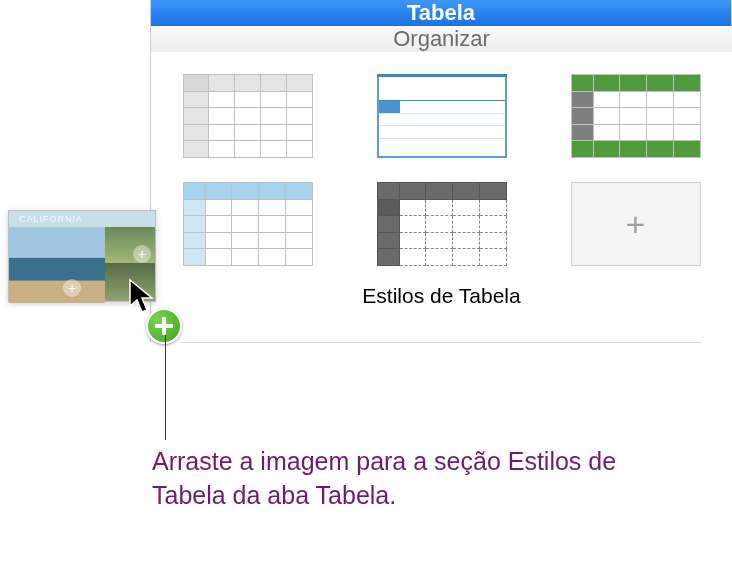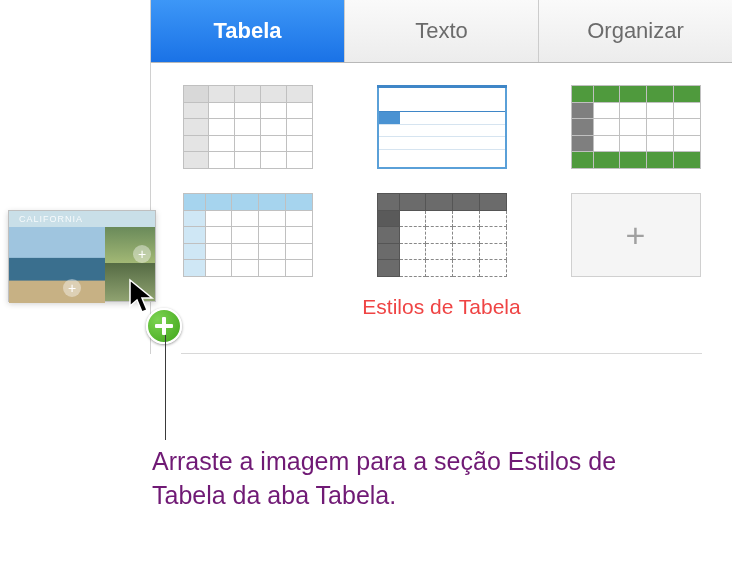--- a/index.html
+++ b/index.html
@@ -18,23 +18,24 @@
     .inspector-panel {
       position: absolute;
       left: 150px;
       top: 0;
       width: 582px;
       background: #ffffff;
       border-left: 1px solid #d0d0d0;
     }
     .tab-bar {
       display: flex;
-      height: 63px;
+      height: 52px;
       border-bottom: 1px solid #b8b8b8;
       background: linear-gradient(#fdfdfd, #f3f3f3);
+      flex-direction: column;
     }
     .tab {
       flex: 1;
       display: flex;
       align-items: center;
       justify-content: center;
       font-size: 22px;
       color: #6b6b6b;
       border-right: 1px solid #cccccc;
       cursor: pointer;
@@ -63,21 +64,21 @@
     .style-thumb {
       width: 130px;
       height: 84px;
       cursor: pointer;
       background: #ffffff;
       position: relative;
     }
     .style-label {
       text-align: center;
       font-size: 21px;
-      color: #ef4444;
+      color: #000000;
       margin-top: 4px;
     }
     .divider {
       height: 1px;
       background: #d8d8d8;
       margin: 20px 30px 0 30px;
     }
     
     .mini-table {
       width: 100%;
@@ -237,21 +238,20 @@
       line-height: 1.35;
       color: #701a75;
     }
   </style>
 </head>
 <body>
 
 <div class="inspector-panel">
   <div class="tab-bar">
     <div class="tab active">Tabela</div>
-    <div class="tab">Texto</div>
     <div class="tab">Organizar</div>
   </div>
 
   <div class="content-area">
     <div class="style-grid">
 
       <div class="style-thumb">
         <table class="mini-table s1">
             <tbody>
               <tr>

